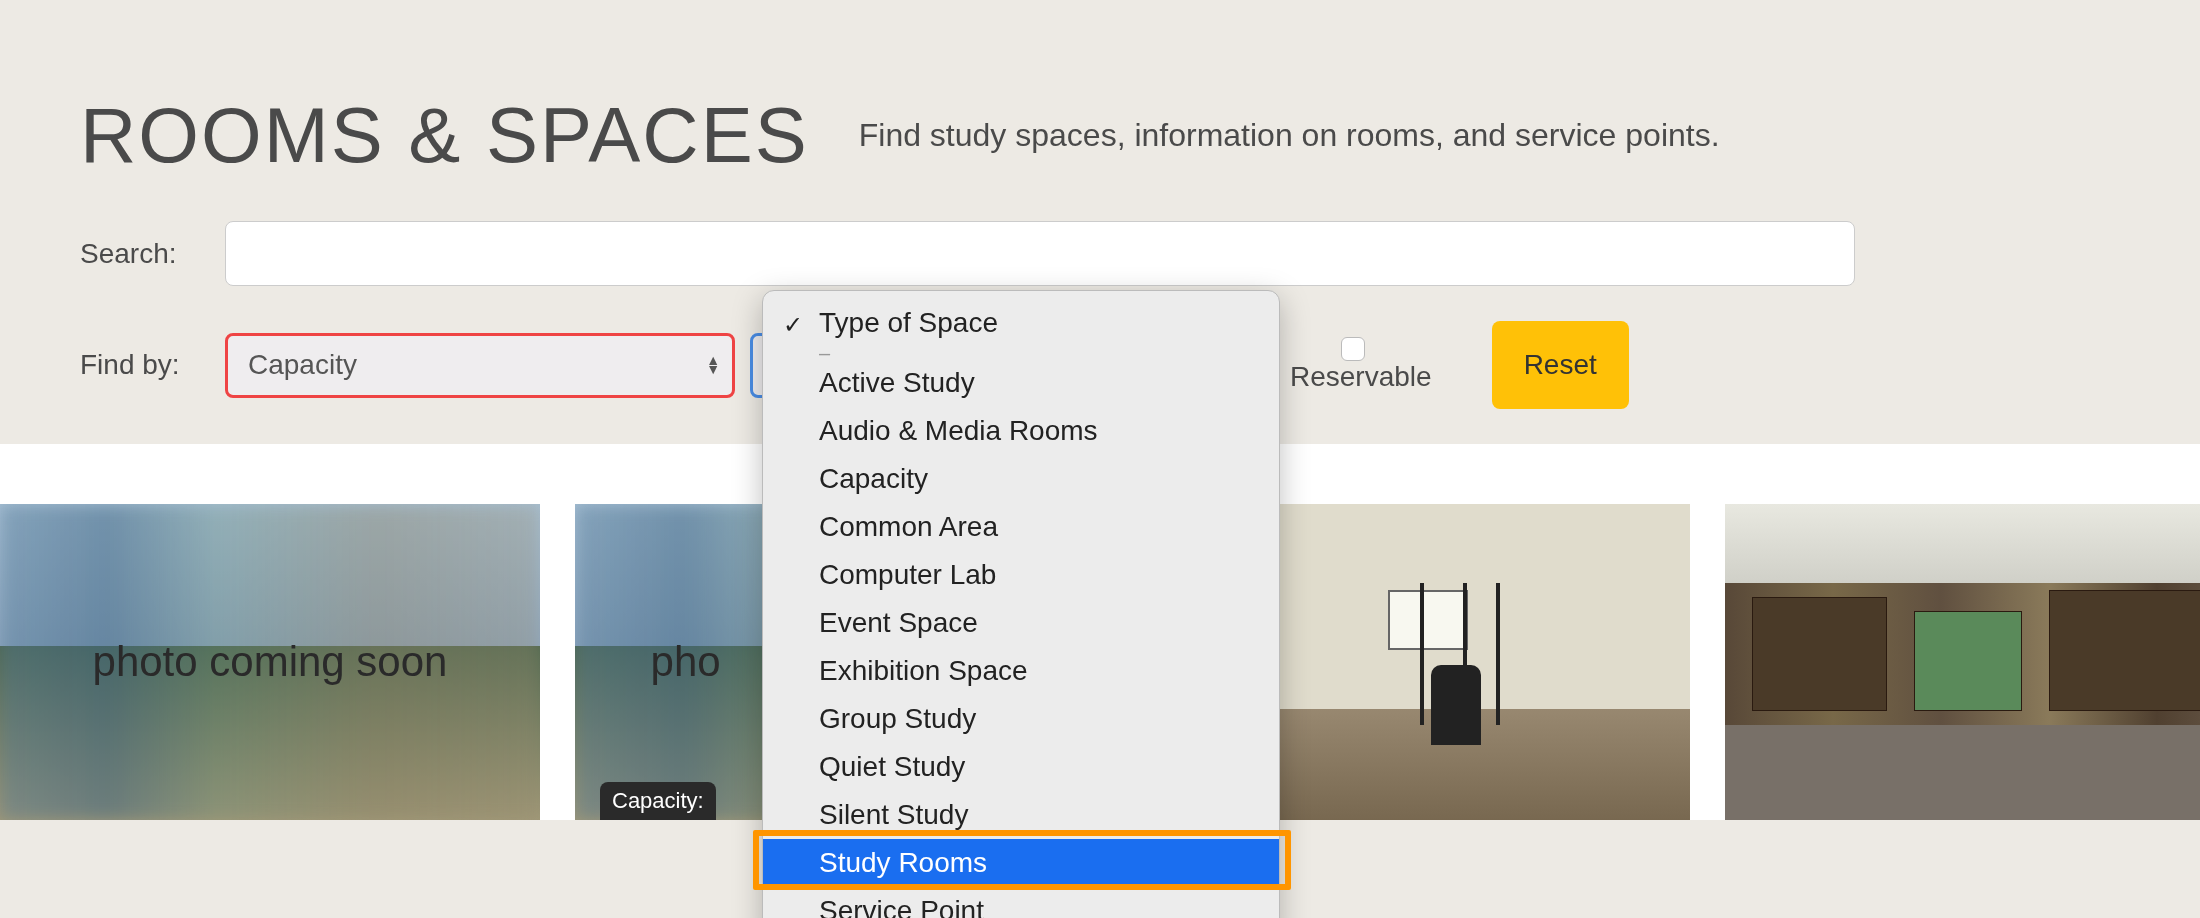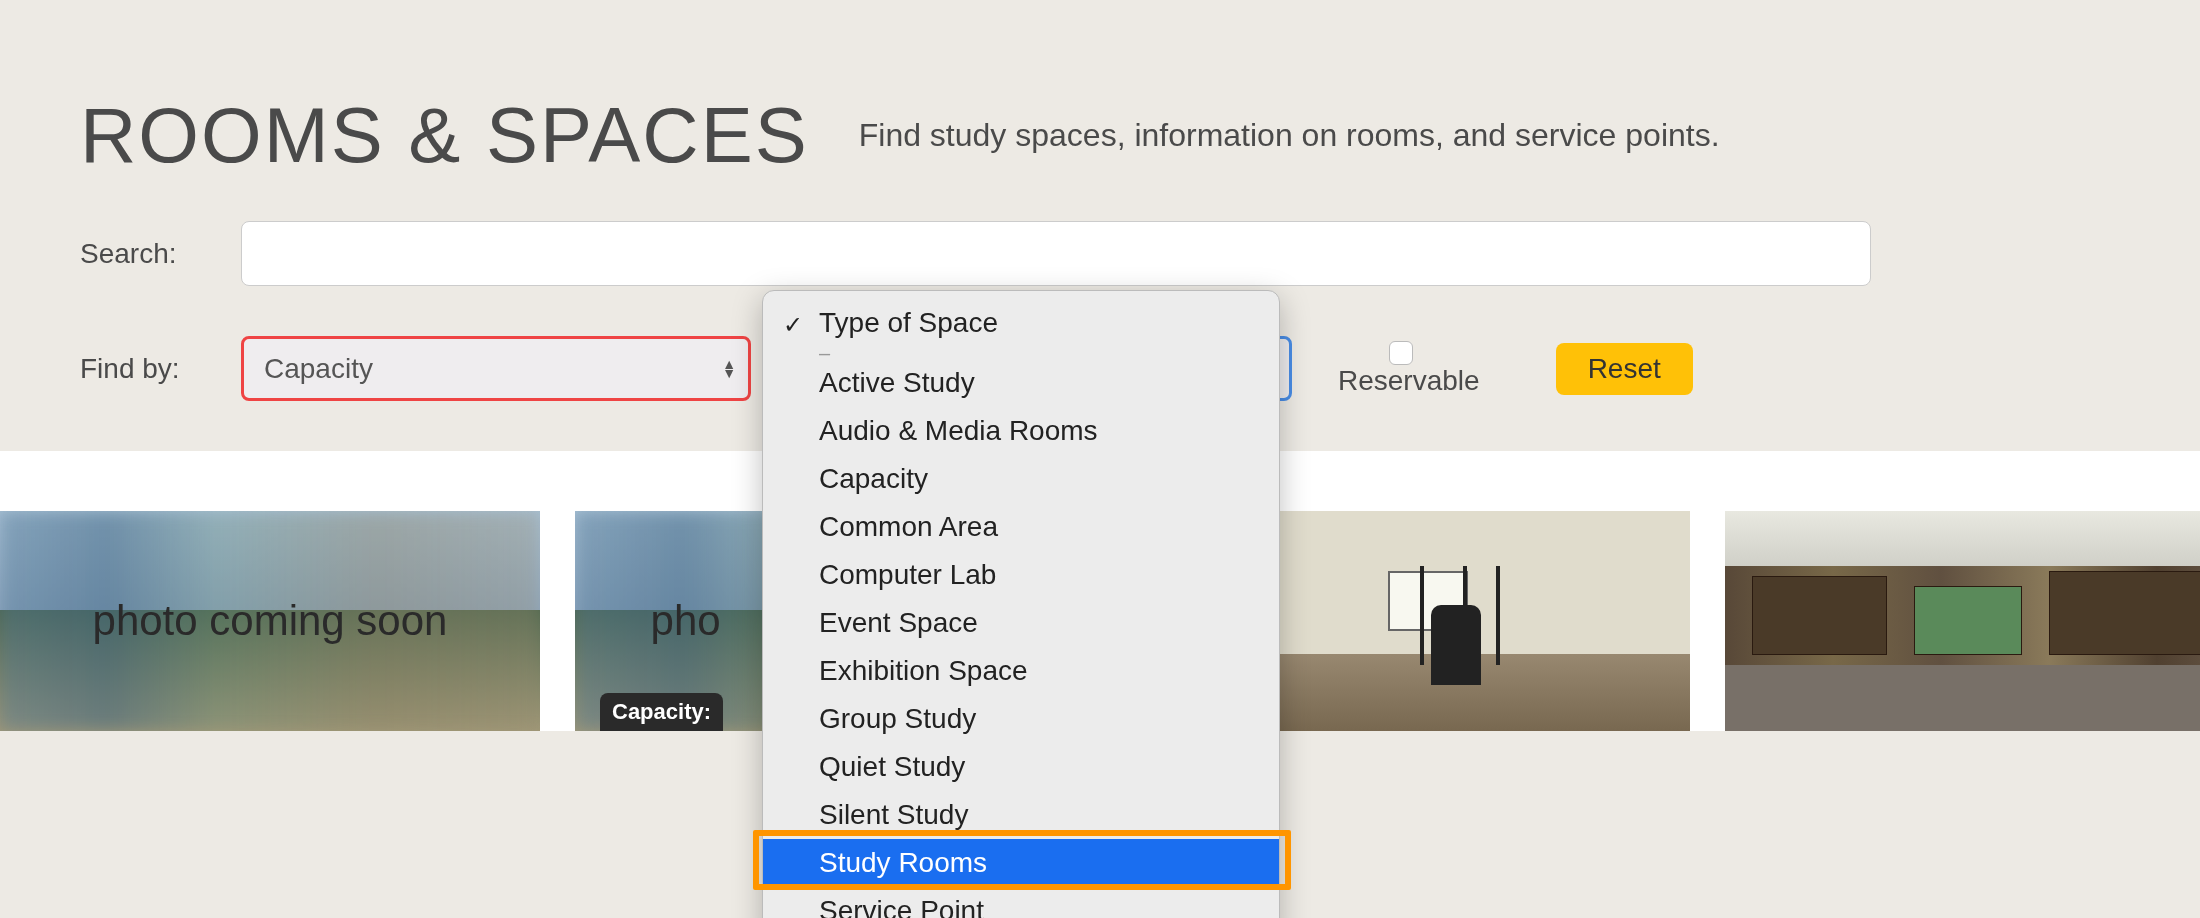--- a/index.html
+++ b/index.html
@@ -32,22 +32,21 @@
       color: #4a4a4a;
       margin-left: 50px;
       font-weight: 400;
     }
     .filter-area {
       padding: 0 80px;
     }
     .search-row, .findby-row {
       display: flex;
       align-items: center;
-      margin-bottom: 50px;
-      gap: 16px;
+      margin-bottom: 35px;
     }
     .field-label {
       font-size: 28px;
       color: #4a4a4a;
       width: 145px;
       flex-shrink: 0;
     }
     .search-input {
       flex: 1;
       height: 65px;
@@ -107,34 +106,34 @@
     .checkbox-label {
       font-size: 28px;
       color: #4a4a4a;
     }
     .reset-button {
       margin-left: 60px;
       background: #ffc107;
       color: #333;
       border: none;
       border-radius: 8px;
-      height: 52px;
+      height: 88px;
       padding: 0 32px;
       font-size: 28px;
       cursor: pointer;
     }
     .cards-area {
       background: #fff;
       padding: 60px 0 0 0;
       display: flex;
       gap: 35px;
     }
     .card {
       width: 540px;
-      height: 220px;
+      height: 316px;
       background: #ddd;
       position: relative;
       overflow: hidden;
       flex-shrink: 0;
     }
     .card.blur-building {
       background: linear-gradient(180deg, #b6c8d8 0%, #a0b4c8 30%, #4a6a5a 55%, #a8a08c 75%, #c8c0a8 100%);
       filter: blur(0px);
     }
     .card.blur-building .blur-layer {
@@ -209,21 +208,21 @@
     .card.workshop .c3 { left: 60%; top: 5%; width: 35%; height: 85%; }
     .capacity-badge {
       position: absolute;
       bottom: 0;
       left: 25px;
       background: #2a2a2a;
       color: #fff;
       font-size: 22px;
       padding: 6px 12px;
       border-radius: 8px 8px 0 0;
-      font-weight: 700;
+      font-weight: 400;
     }
     .dropdown-menu {
       position: absolute;
       top: 290px;
       left: 762px;
       width: 518px;
       background: #ececec;
       border: 1px solid #bbb;
       border-radius: 12px;
       box-shadow: 0 8px 30px rgba(0,0,0,0.25);

